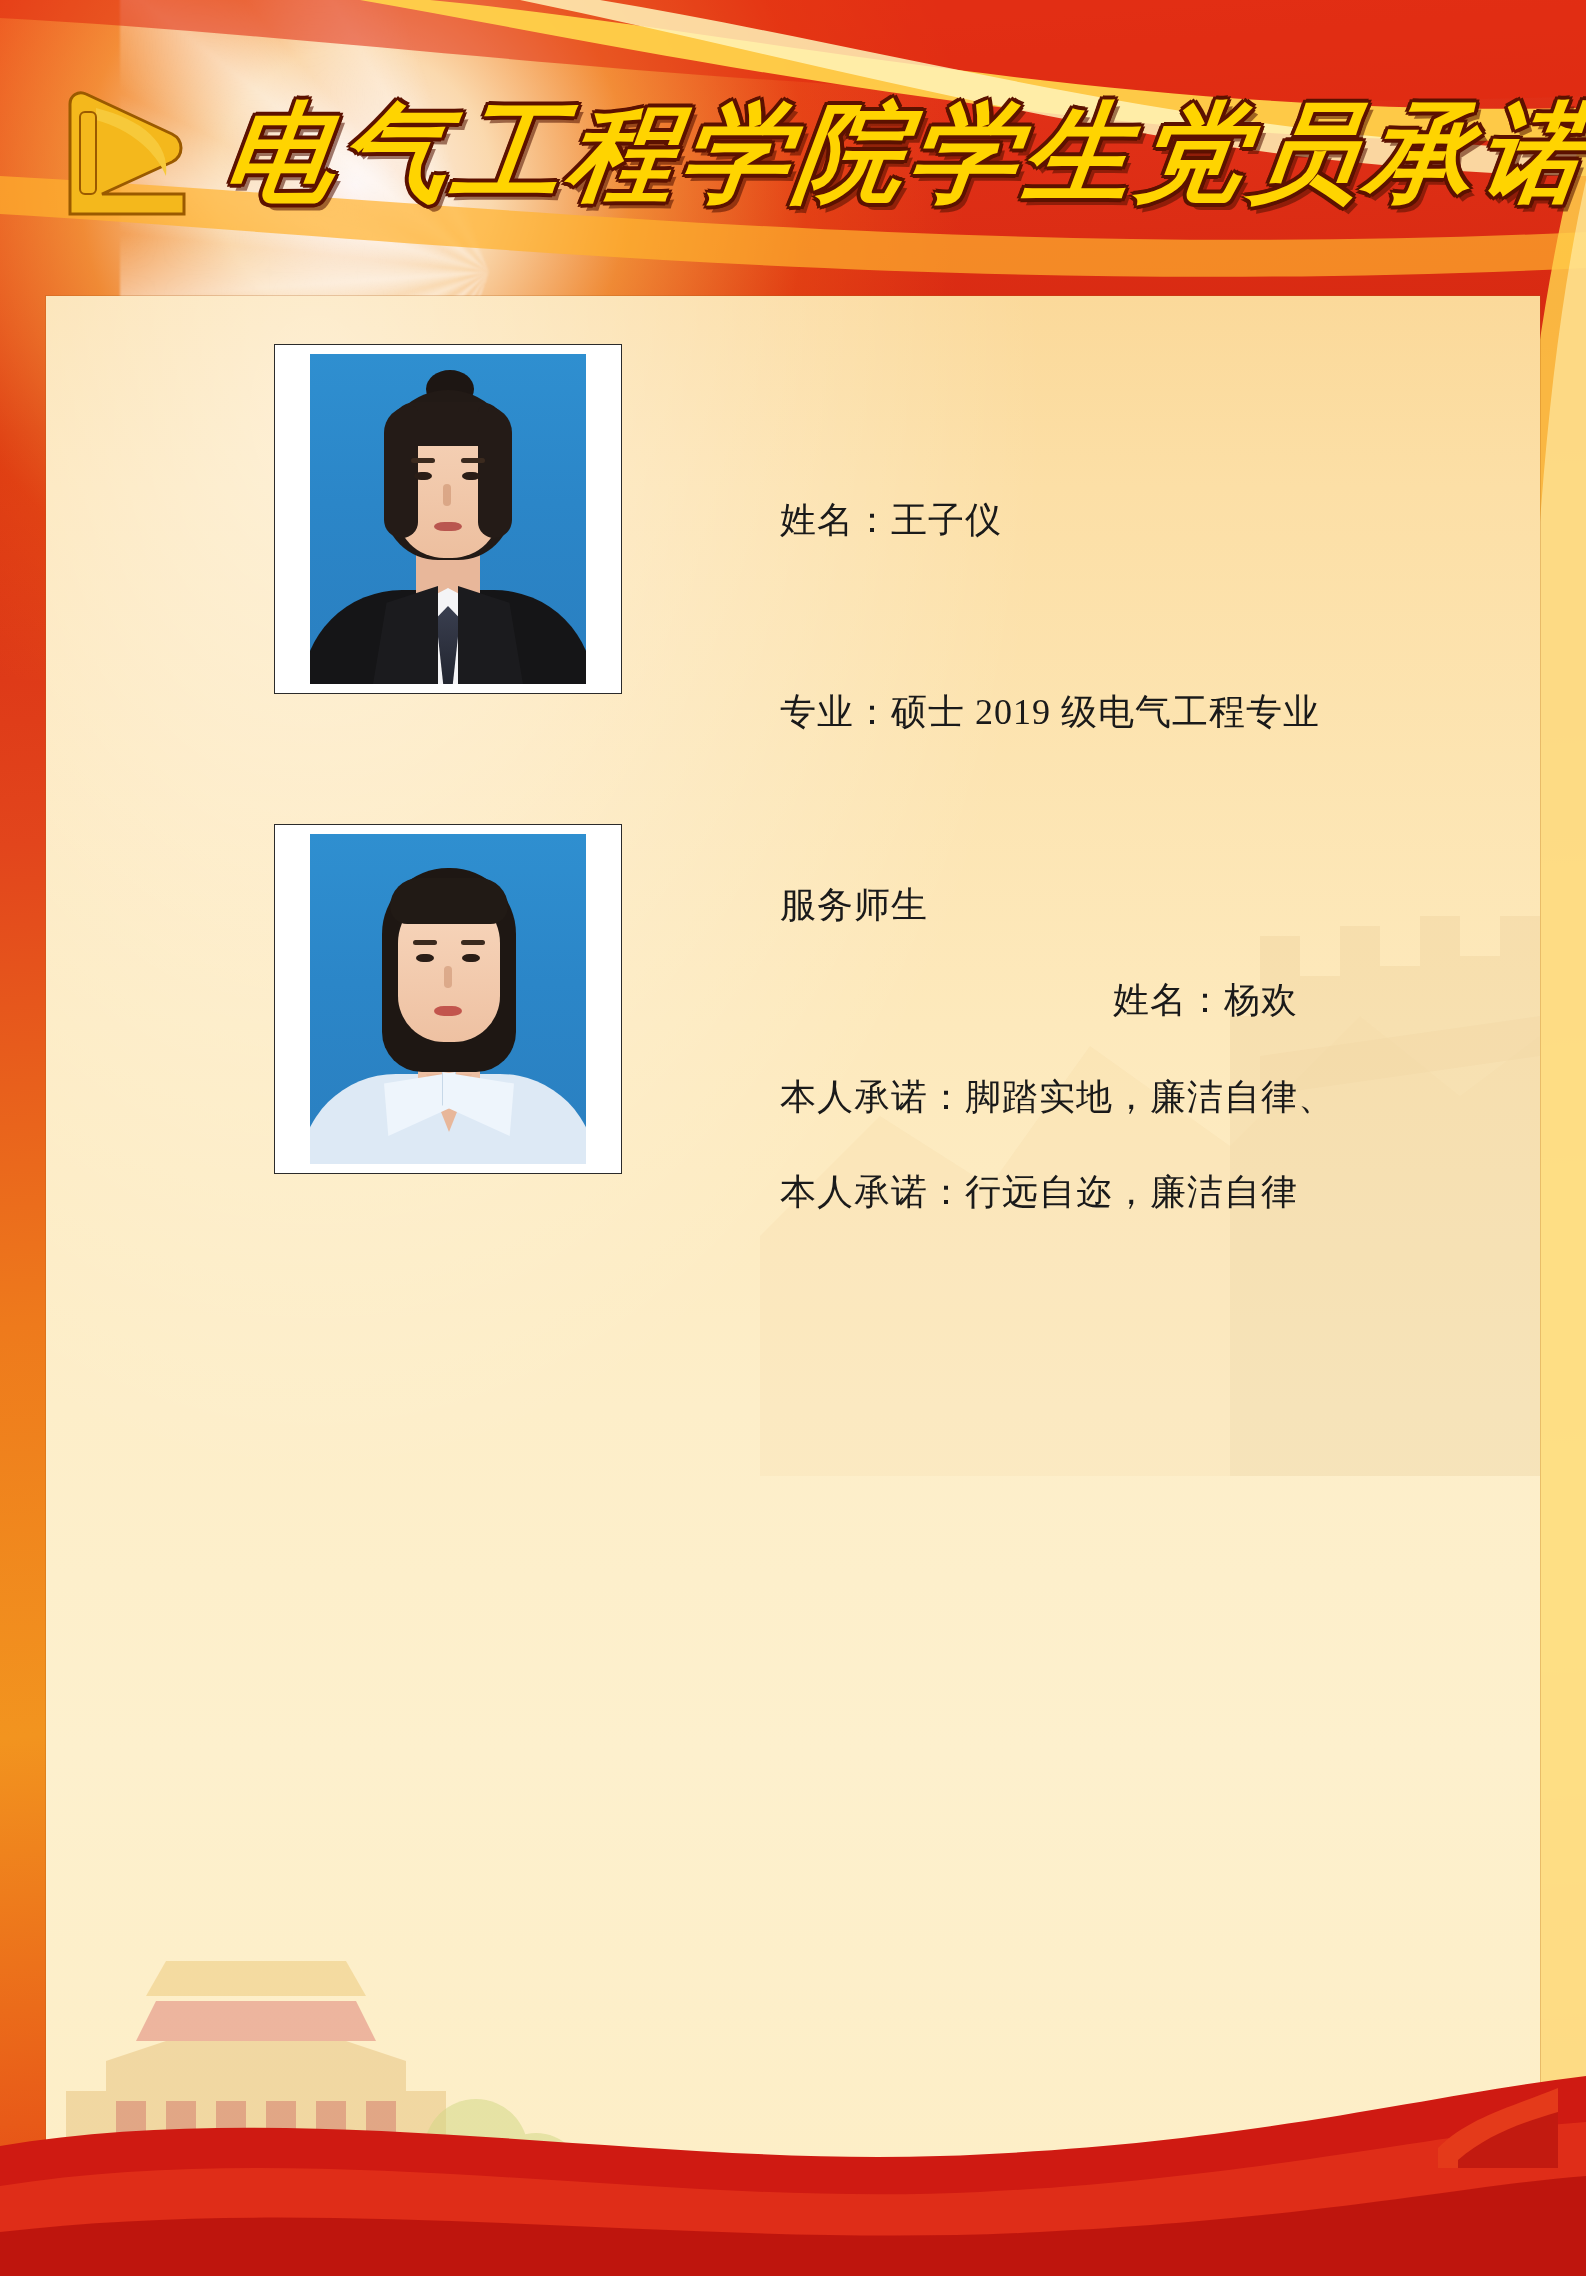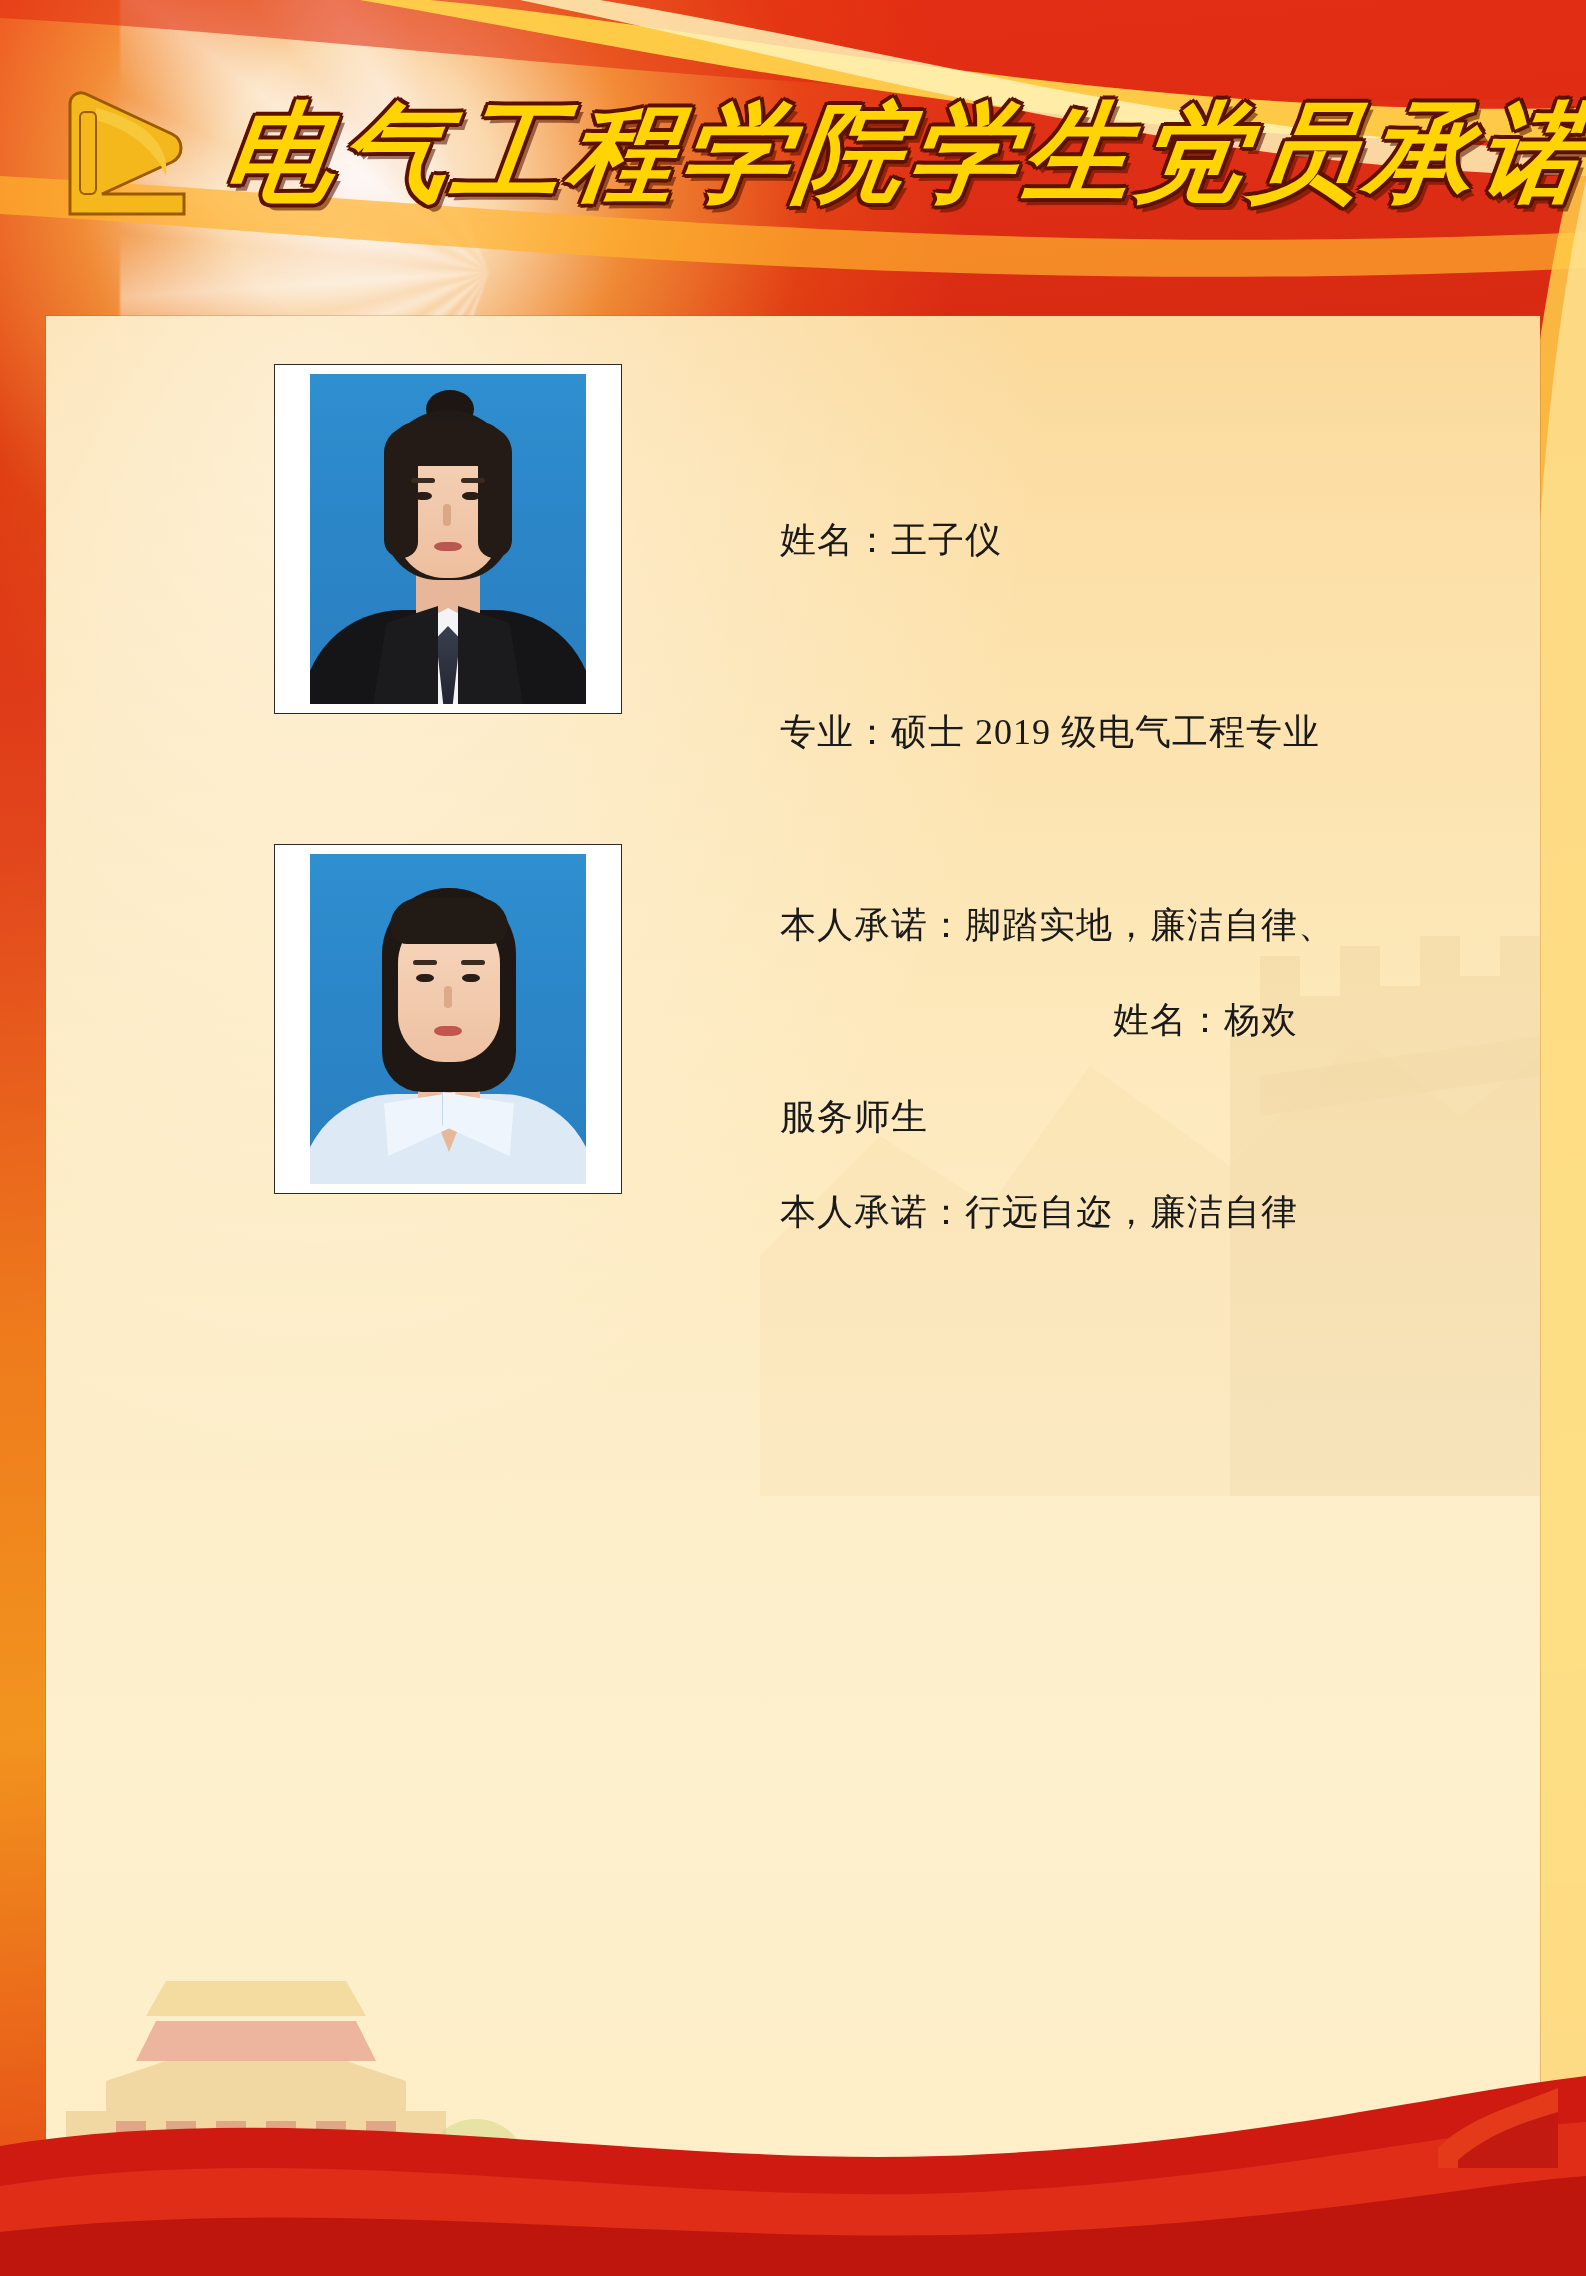--- a/index.html
+++ b/index.html
@@ -78,21 +78,21 @@
       -4px 0 0 #5c1200, 4px 0 0 #5c1200, 0 -4px 0 #5c1200, 0 4px 0 #5c1200,
       6px 7px 0 rgba(80,16,0,.55);
     white-space:nowrap;
     transform: skewX(-7deg);
     font-style:italic;
   }
 
   
   .panel {
     position:absolute;
-    left:46px; top:316px;
+    left:46px; top:296px;
     width:1494px; height:1915px;
     background:
       linear-gradient(180deg,#fbd99a 0%, #fcdfa6 10%, #fde9bc 38%, #fdeec9 58%, #fdf0cd 76%, #fdeec6 100%);
     box-shadow:0 0 0 1px rgba(170,90,20,.25);
     overflow:hidden;
   }
   
   .wall {
     position:absolute; right:0; top:420px; width:780px; height:760px;
     opacity:.16; pointer-events:none;
@@ -314,22 +314,22 @@
           <div class="eye p1-eyeR"></div>
           <div class="brow p1-browL"></div>
           <div class="brow p1-browR"></div>
           <div class="p1-nose"></div>
           <div class="p1-mouth"></div>
         </div>
       </div>
       <div class="info">
         <p class="row">姓名：王子仪</p>
         <p class="row">专业：硕士 2019 级电气工程专业</p>
+        <p class="row">服务师生</p>
         <p class="row">本人承诺：脚踏实地，廉洁自律、</p>
-        <p class="row">服务师生</p>
       </div>
     </div>
 
     <div class="entry entry-2">
       <div class="photo-frame">
         <div class="photo">
           <div class="p2-shoulders"></div>
           <div class="p2-neck"></div>
           <div class="p2-vee"></div>
           <div class="p2-collarL"></div>

